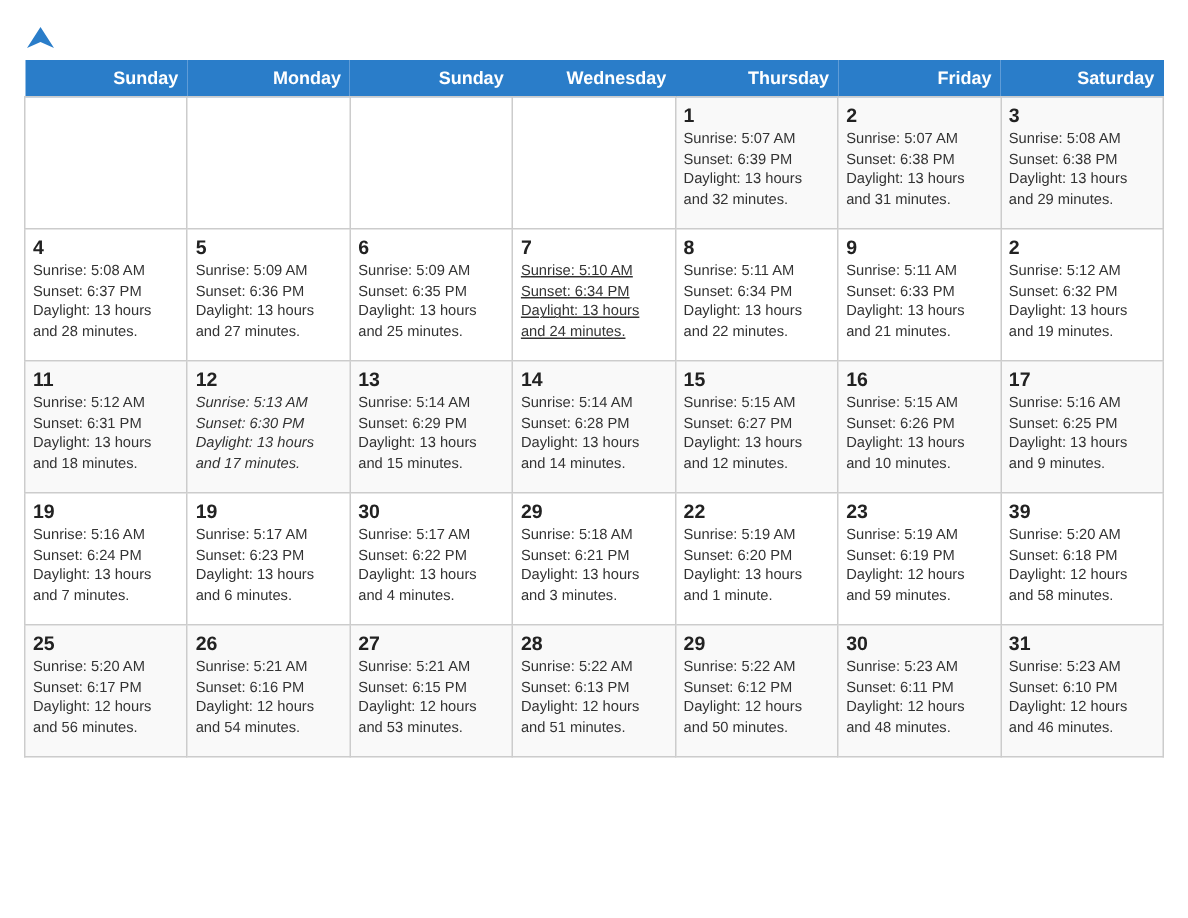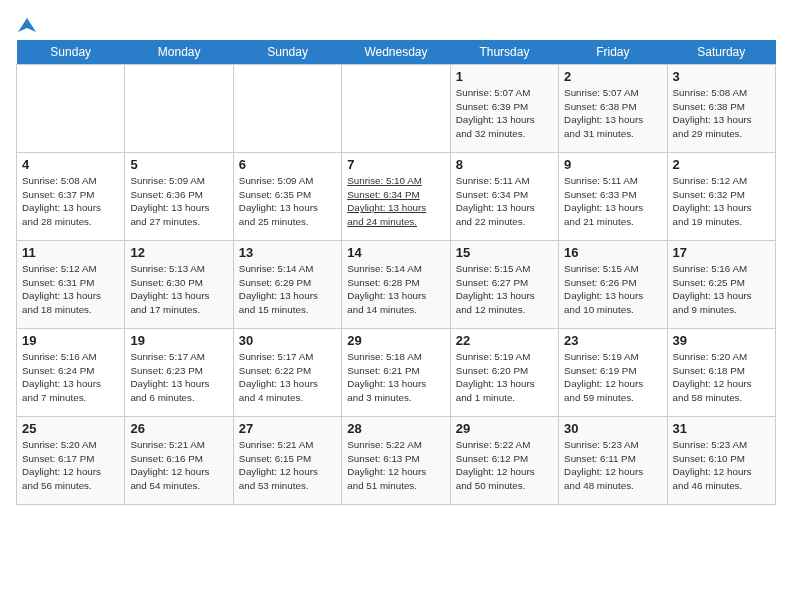--- a/index.html
+++ b/index.html
@@ -35,24 +35,24 @@
       color: #444;
     }
     table {
       width: 100%;
       border-collapse: collapse;
       font-size: 10.5px;
     }
     thead tr th {
       background-color: #2a7dc9;
       color: #fff;
-      text-align: center;
+      text-align: right;
       padding: 5px 6px;
       font-size: 12px;
-      font-weight: normal;
+      font-weight: bold;
     }
     tbody tr td {
       border: 1px solid #ccc;
       vertical-align: top;
       padding: 4px 5px;
       width: calc(100% / 7);
       height: 88px;
     }
     tbody tr td.empty {
       background: #fff;
@@ -186,21 +186,21 @@
       <tr>
         <td>
           <span class="day-num">11</span>
           <div class="day-info" style="white-space: pre-line;">Sunrise: 5:12 AM
 Sunset: 6:31 PM
 Daylight: 13 hours
 and 18 minutes.</div>
         </td>
         <td>
           <span class="day-num">12</span>
-          <div class="day-info" style="white-space: pre-line;">Sunrise: 5:13 AM
+          <div class="day-info" style="white-space: pre-line; font-style: italic;">Sunrise: 5:13 AM
 Sunset: 6:30 PM
 Daylight: 13 hours
 and 17 minutes.</div>
         </td>
         <td>
           <span class="day-num">13</span>
           <div class="day-info" style="white-space: pre-line;">Sunrise: 5:14 AM
 Sunset: 6:29 PM
 Daylight: 13 hours
 and 15 minutes.</div>

